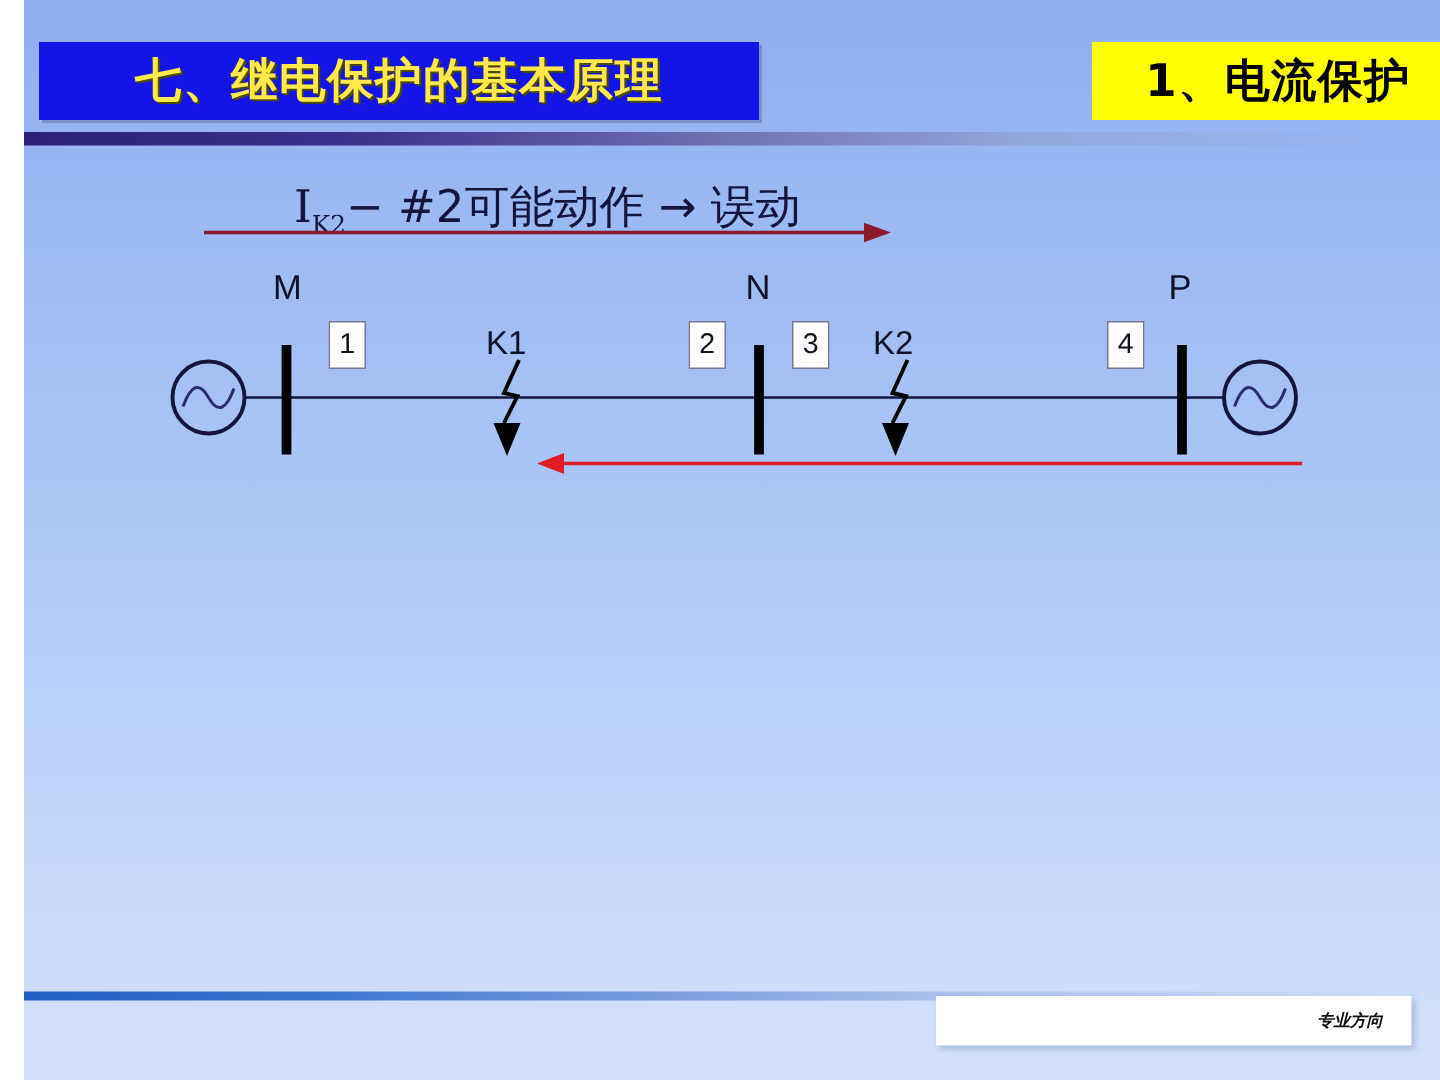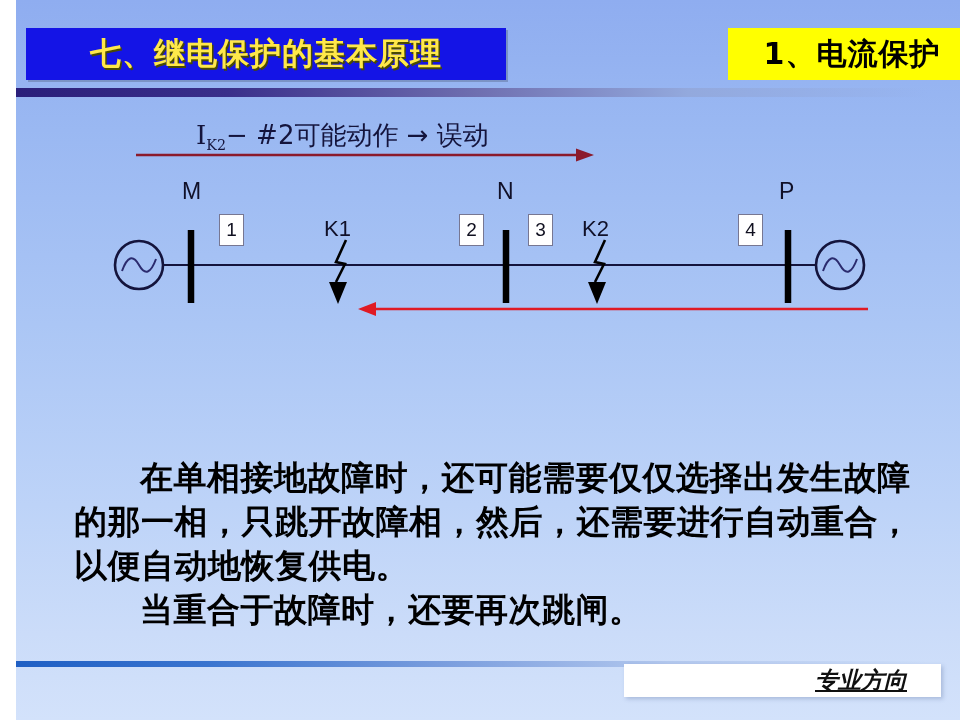--- a/index.html
+++ b/index.html
@@ -72,21 +72,21 @@
   
   .formula {
     position: absolute;
     color: #14143c;
     font-family: "DejaVu Serif", "Liberation Serif", serif;
     white-space: nowrap;
   }
   #formula-top {
     left: 180px;
     top: 118px;
-    font-size: 26px;
+    font-size: 30px;
   }
   #formula-bottom {
     left: 350px;
     top: 338px;
     font-size: 34px;
   }
   .sub {
     font-size: 0.55em;
     vertical-align: sub;
     letter-spacing: 0;
@@ -182,27 +182,26 @@
     top: 664px;
     width: 317px;
     height: 33px;
     background: #ffffff;
     display: flex;
     align-items: center;
     justify-content: flex-end;
     box-shadow: 2px 2px 4px rgba(70,90,140,0.28);
   }
   #footer-brand {
-    font-size: 23px;
+    font-size: 11px;
     font-weight: bold;
     font-style: italic;
     color: #101010;
-    padding-right: 34px;
-    font-family: "DejaVu Sans", "Liberation Sans", sans-serif;
-    text-decoration: underline;
+    padding-right: 19px;
+    font-family: "DejaVu Sans", "Liberation Sans", sans-serif;
   }
 </style>
 </head>
 <body>
 
 <div id="slide">
 
   <div id="title-bar">
     <span id="title-text">七、继电保护的基本原理</span>
   </div>
@@ -263,24 +262,20 @@
       </g>
     </svg>
   </div>
 
   <svg class="arrow-svg" id="arrow-bottom" width="525" height="18" viewBox="0 0 525 18">
     <line x1="20" y1="9" x2="512" y2="9" stroke="#e01b24" stroke-width="2.4"></line>
     <polygon points="20,2 2,9 20,16" fill="#e01b24"></polygon>
   </svg>
 
 
-  <div id="body-text">
-    <p class="indent">在单相接地故障时，还可能需要仅仅选择出发生故障的那一相，只跳开故障相，然后，还需要进行自动重合，以便自动地恢复供电。</p>
-    <p class="indent">当重合于故障时，还要再次跳闸。</p>
-  </div>
 
   <div id="footer-rule"></div>
   <div id="page-number">47</div>
   <div id="footer-box">
     <span id="footer-brand">专业方向</span>
   </div>
 
 </div>
 
 </body></html>

